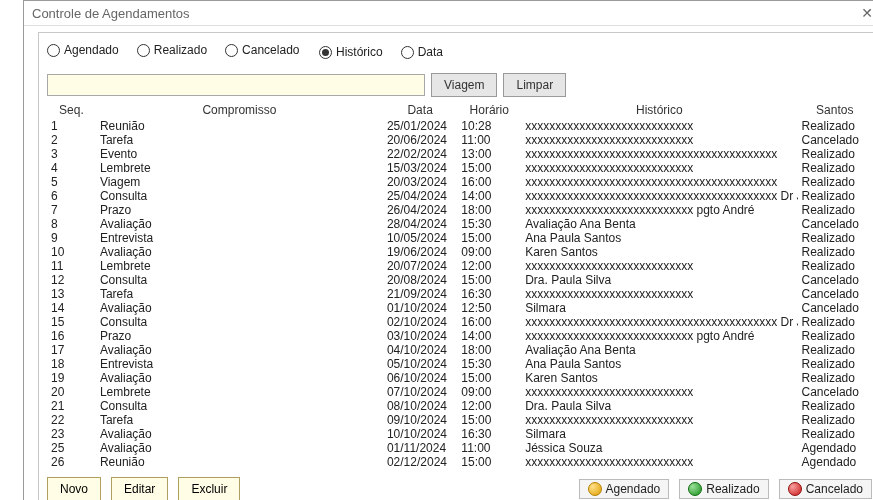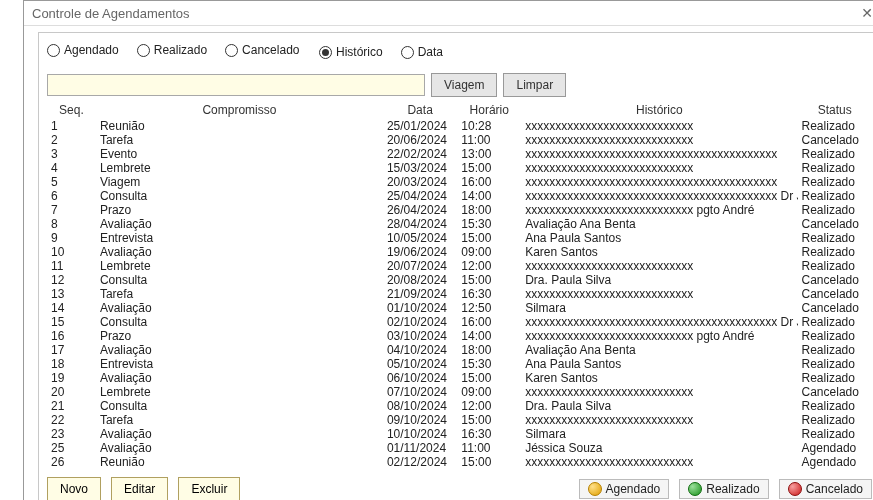--- a/index.html
+++ b/index.html
@@ -241,21 +241,21 @@
               <col class="col-hist">
               <col class="col-status">
           </colgroup>
           <thead>
             <tr>
               <th>Seq.</th>
               <th>Compromisso</th>
               <th>Data</th>
               <th>Horário</th>
               <th>Histórico</th>
-              <th>Status</th>
+              <th>Santos</th>
             </tr>
           </thead>
           <tbody id="tbody">
               <tr>
                 <td>1</td>
                 <td>Reunião</td>
                 <td>25/01/2024</td>
                 <td>10:28</td>
                 <td>xxxxxxxxxxxxxxxxxxxxxxxxxxxx</td>
                 <td>Realizado</td>

